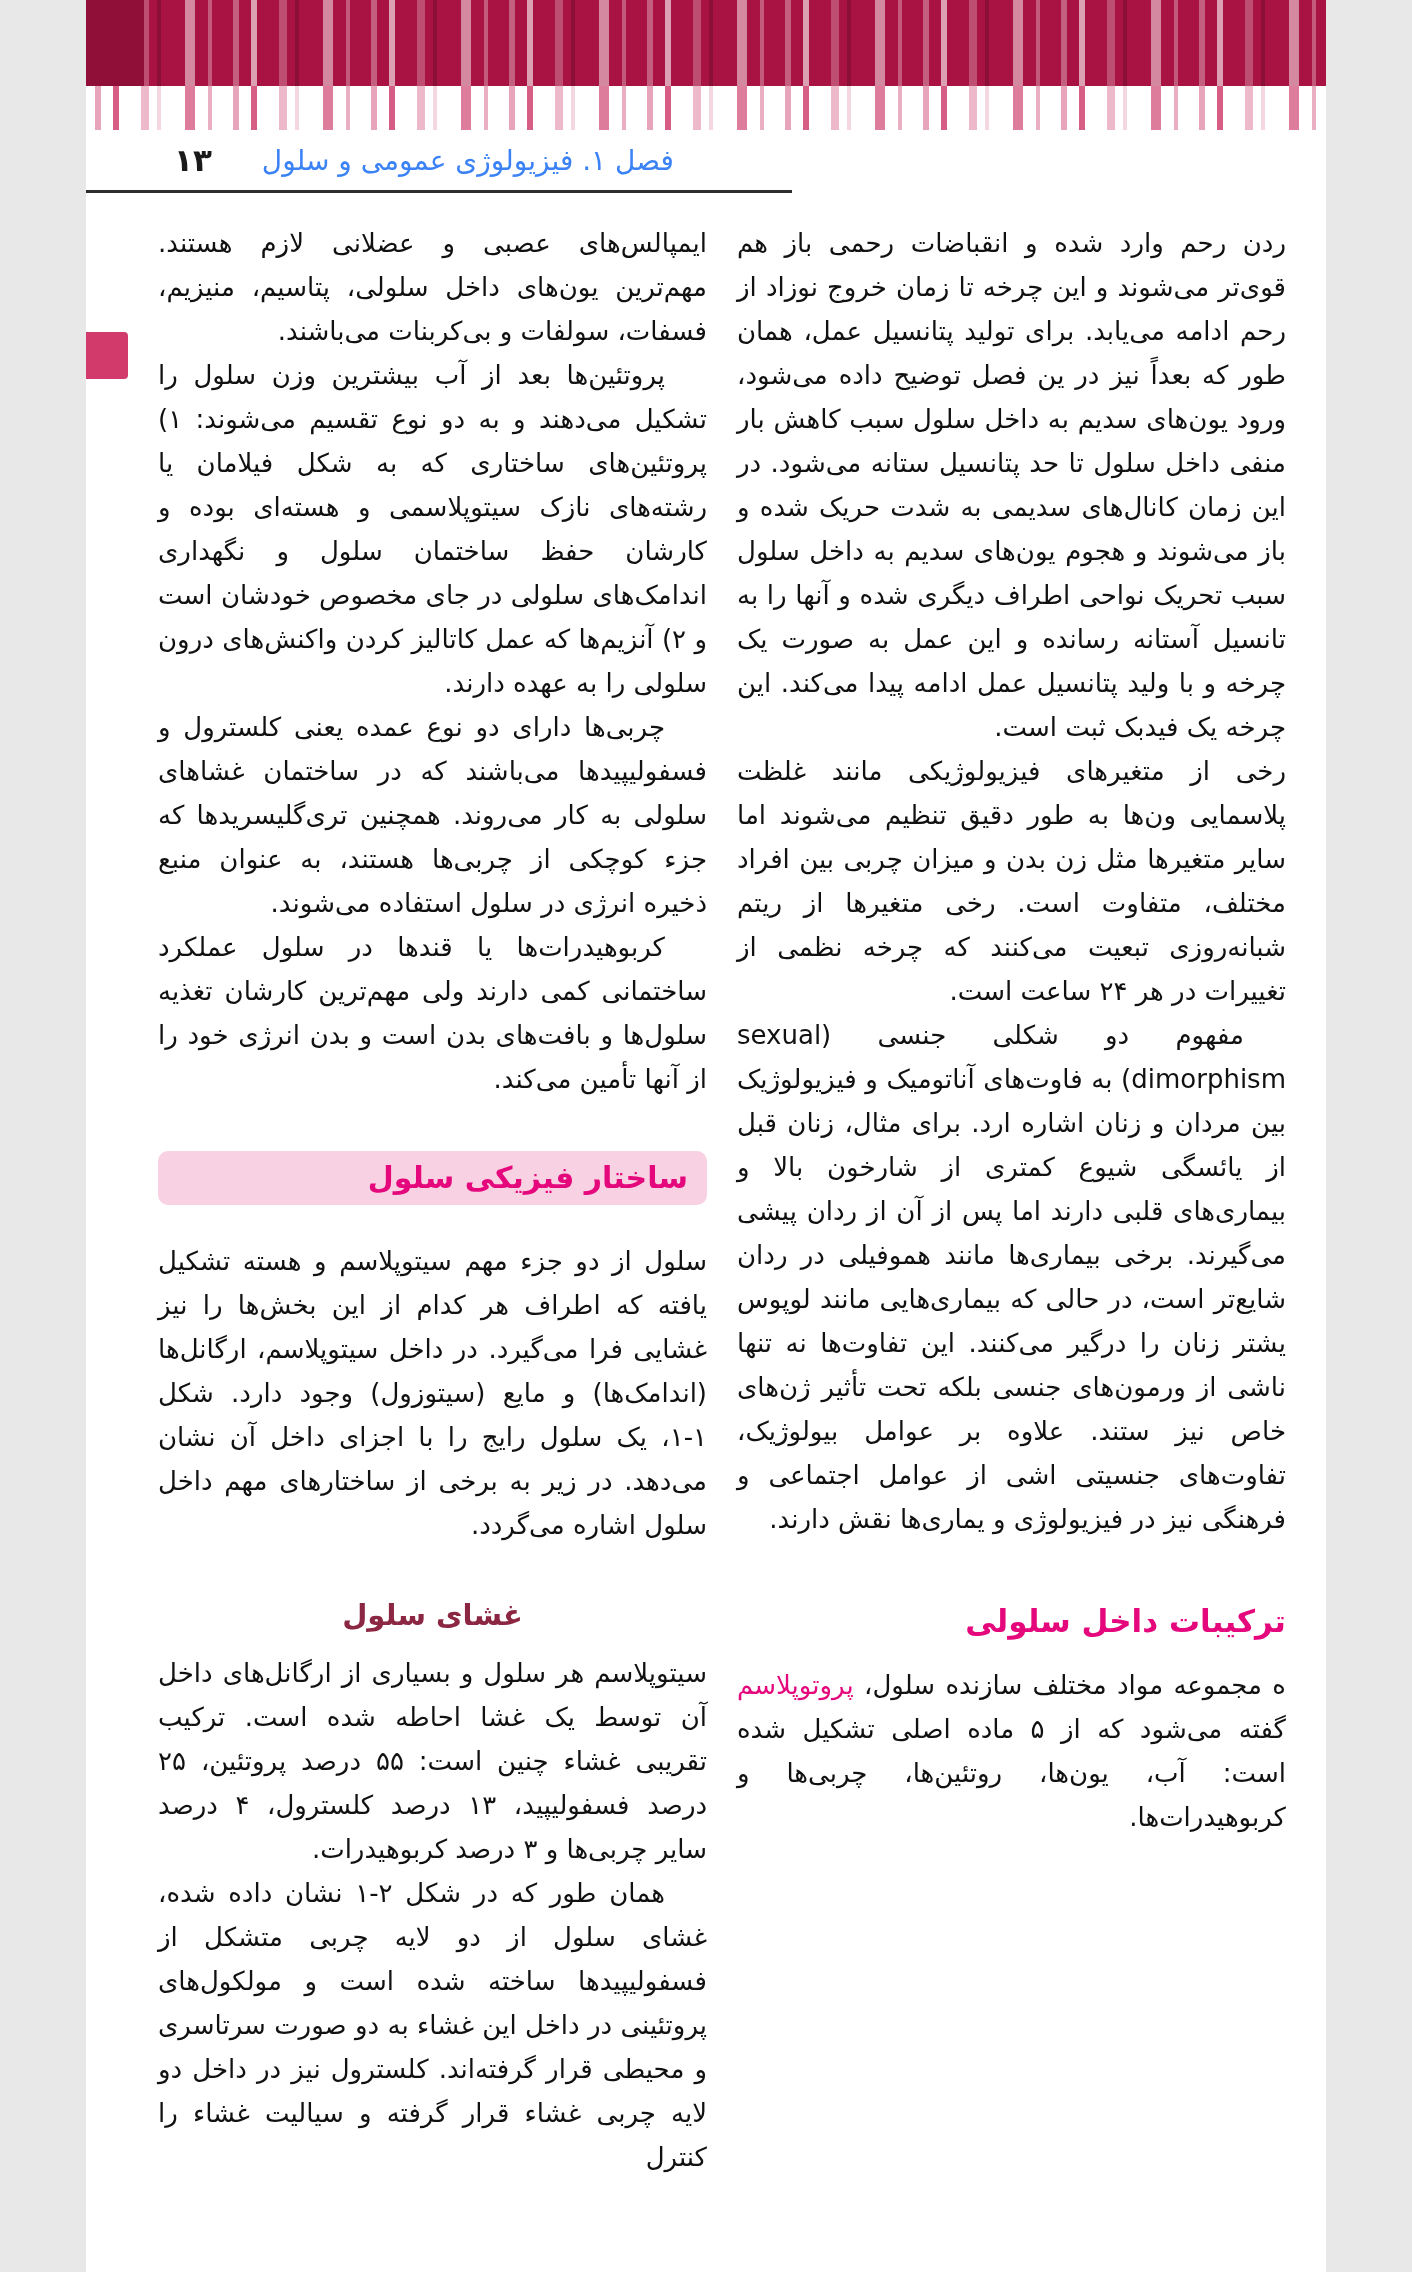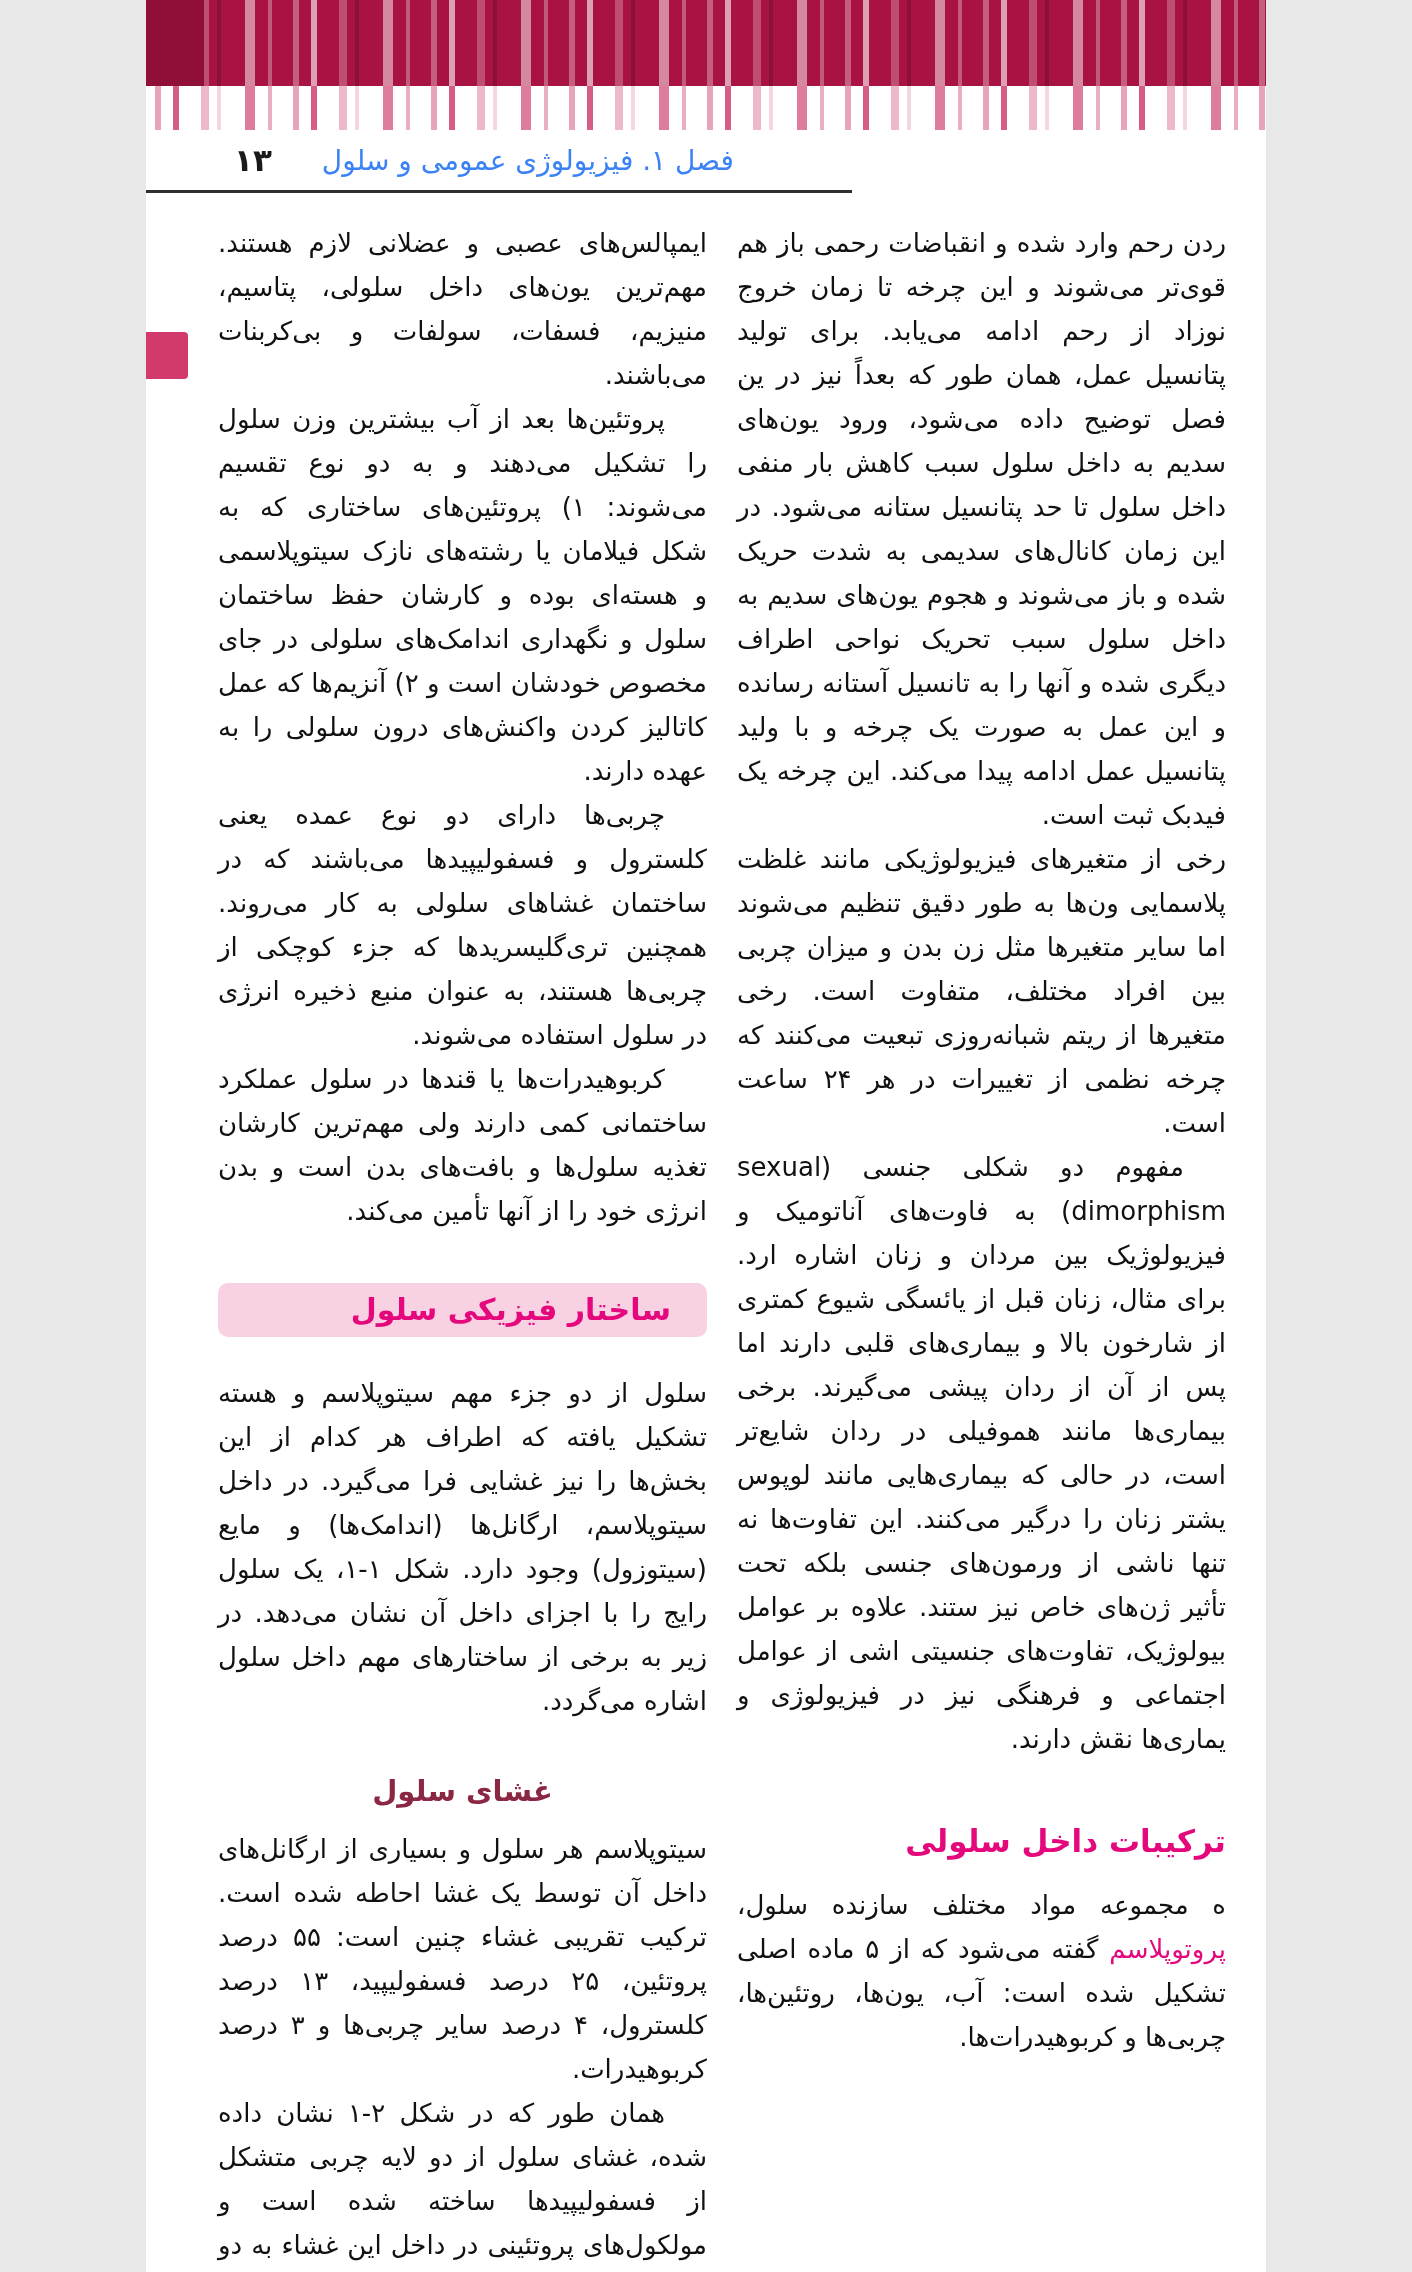--- a/index.html
+++ b/index.html
@@ -3,21 +3,21 @@
 <meta charset="utf-8">
 <style>
   * { box-sizing: border-box; }
   html, body { margin: 0; padding: 0; }
   body {
     background: #e8e8e8;
     font-family: "DejaVu Sans", sans-serif;
   }
   .page {
     position: relative;
-    width: 1120px;
+    width: 1240px;
     height: 2272px;
     margin: 0 auto;
     background: #ffffff;
     overflow: hidden;
     color: #111111;
   }
 
   
   .band-dark {
     height: 86px;
@@ -107,21 +107,21 @@
     margin: 56px 0 18px 0;
     text-align: right;
   }
   .box-heading {
     background: #f8d2e2;
     color: #e5087d;
     font-size: 30px;
     font-weight: bold;
     line-height: 36px;
     border-radius: 10px;
-    padding: 9px 36px;
+    padding: 9px 19px;
     margin: 50px 0 34px 0;
     text-align: right;
   }
   .sub-heading {
     color: #8b2742;
     font-size: 29px;
     font-weight: bold;
     margin: 46px 0 14px 0;
     text-align: center;
   }

